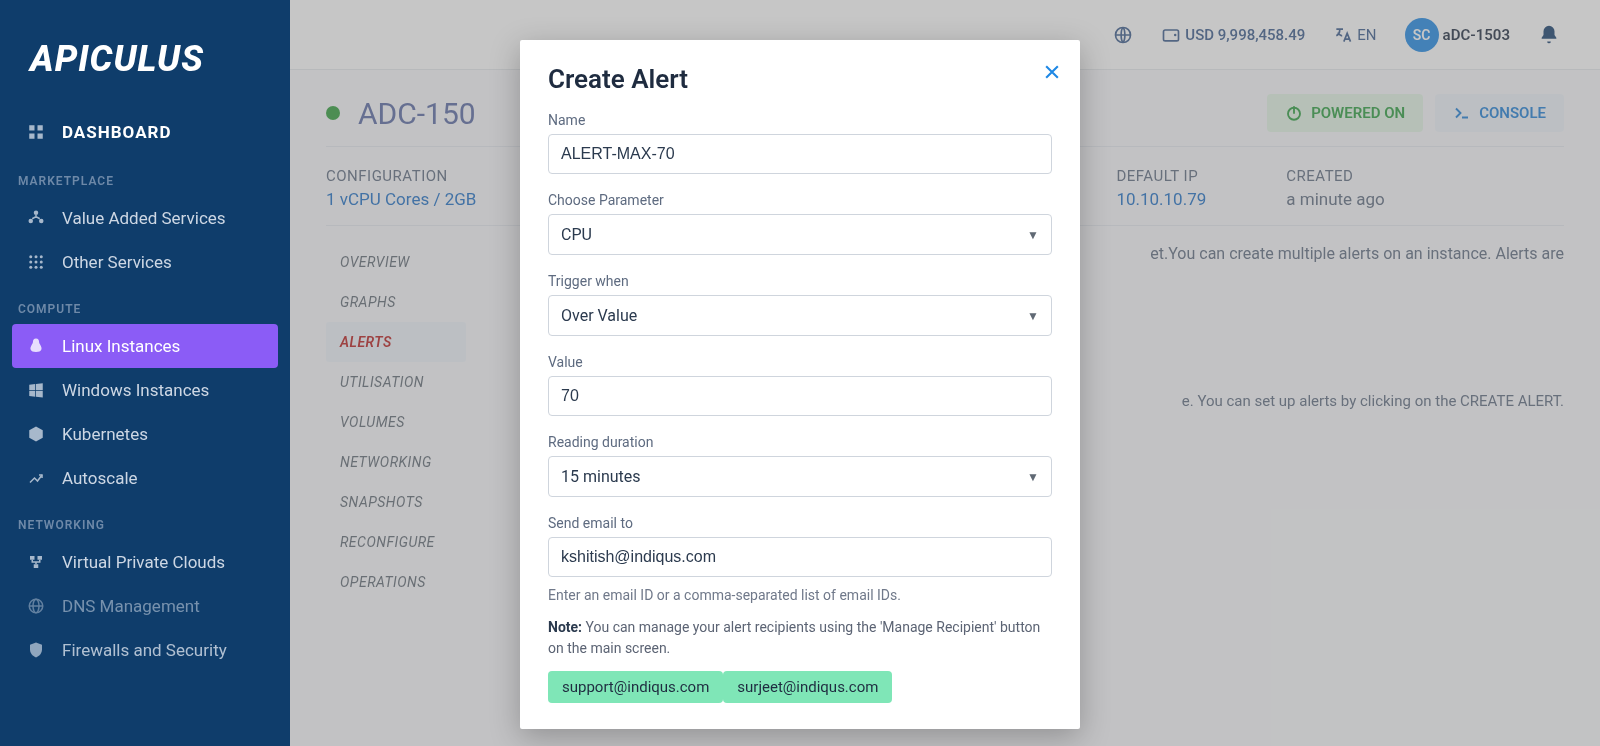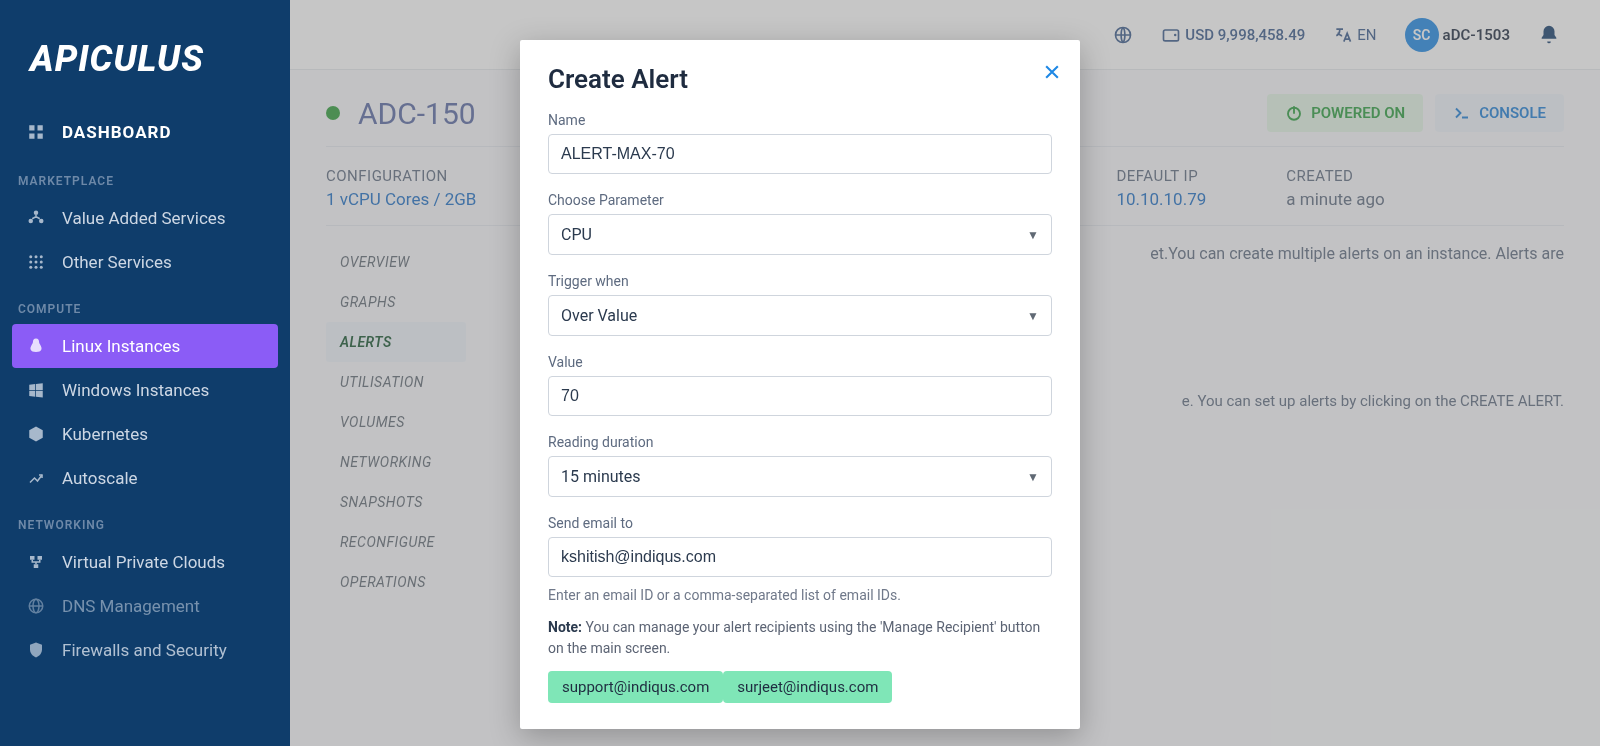--- a/index.html
+++ b/index.html
@@ -123,21 +123,21 @@
 .info-block .info-label { font-size: 15px; color: #5e6b80; letter-spacing: 0.5px; }
 .info-block .info-value { font-size: 17px; color: #1e6fc7; margin-top: 4px; }
 .info-block .info-value.gray { color: #5e6b80; }
 
 .tabs-area { display: flex; margin-top: 16px; gap: 30px; }
 .tabs { display: flex; flex-direction: column; min-width: 140px; font-style: italic; }
 .tab {
   padding: 12px 14px; font-size: 14px; color: #606974; letter-spacing: 0.5px;
   cursor: pointer;
 }
-.tab.active { color: #14532d; background: #eef3fa; border-radius: 3px; font-weight: 600; }
+.tab.active { color: #b91c1c; background: #eef3fa; border-radius: 3px; font-weight: 600; }
 
 .alerts-panel { flex: 1; }
 .alerts-desc { font-size: 16px; color: #5e6b80; line-height: 1.5; }
 .alerts-empty {
   margin-top: 80px;
   text-align: center;
   color: #5e6b80;
   font-size: 15px;
 }
 .snooze-icon { opacity: 0.35; margin-bottom: 10px; display: flex; justify-content: center; }

